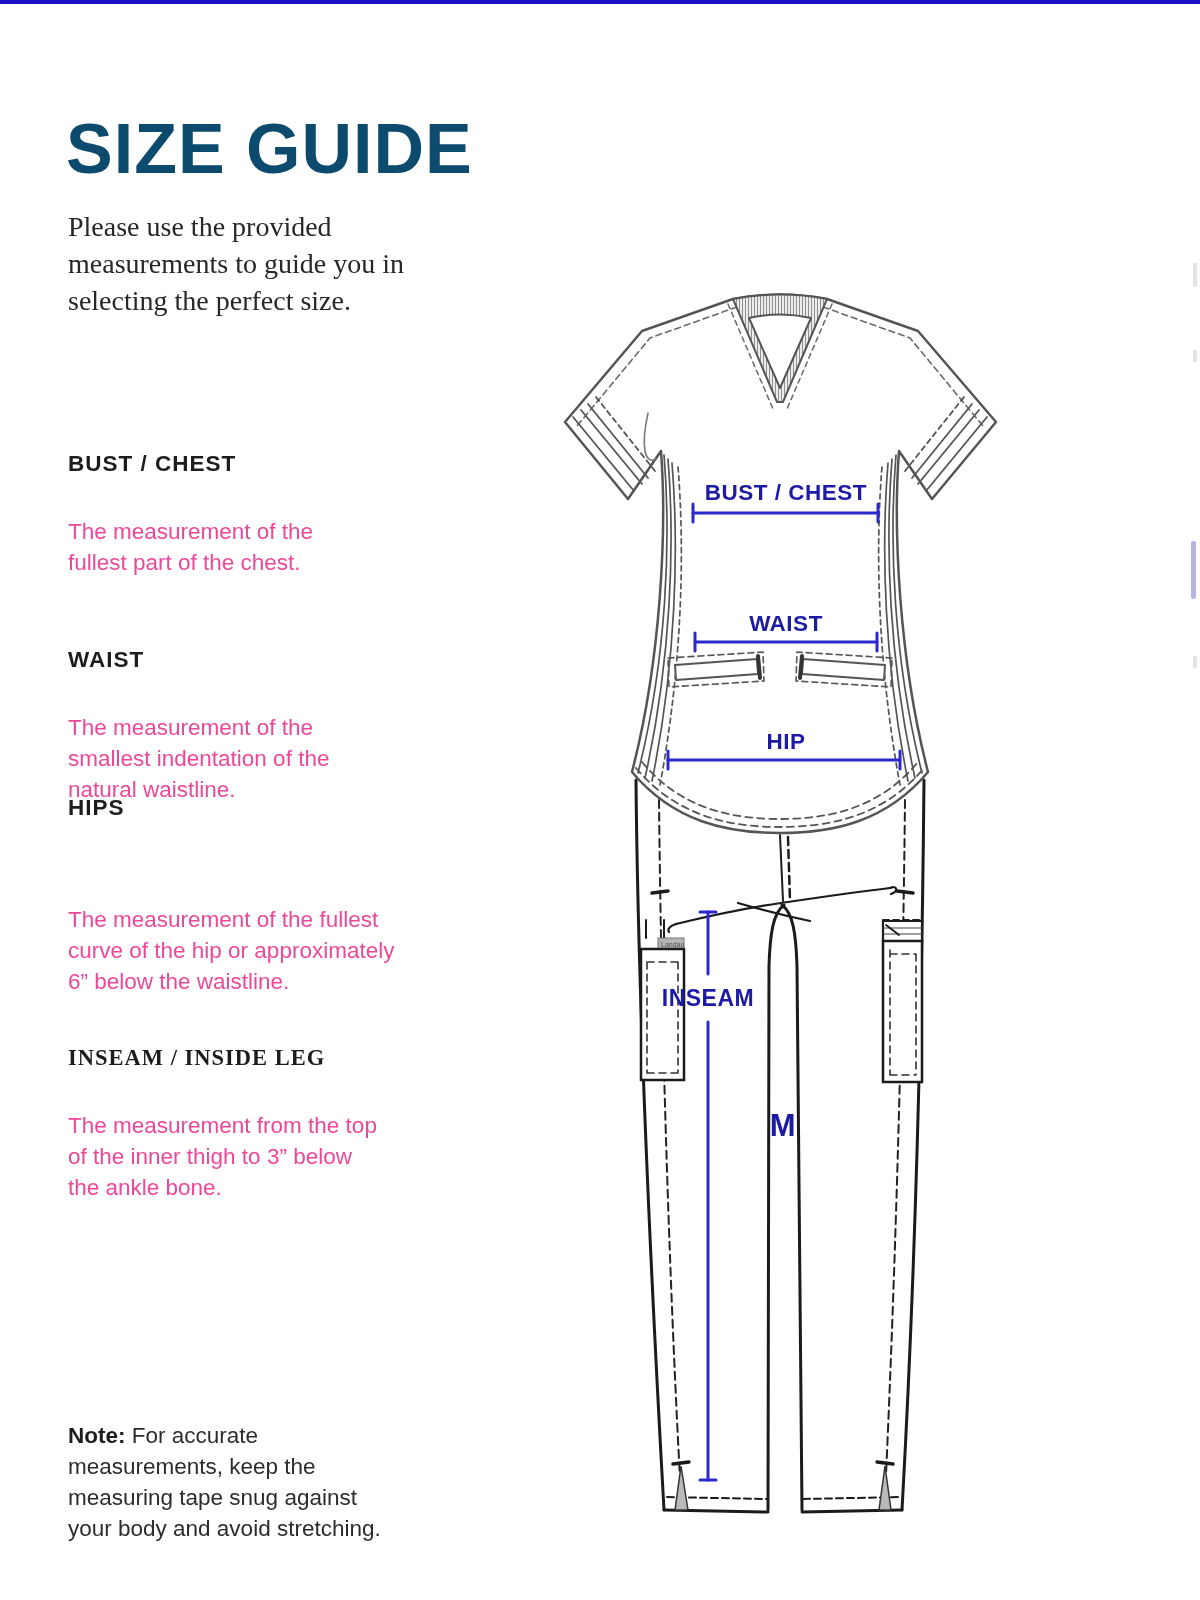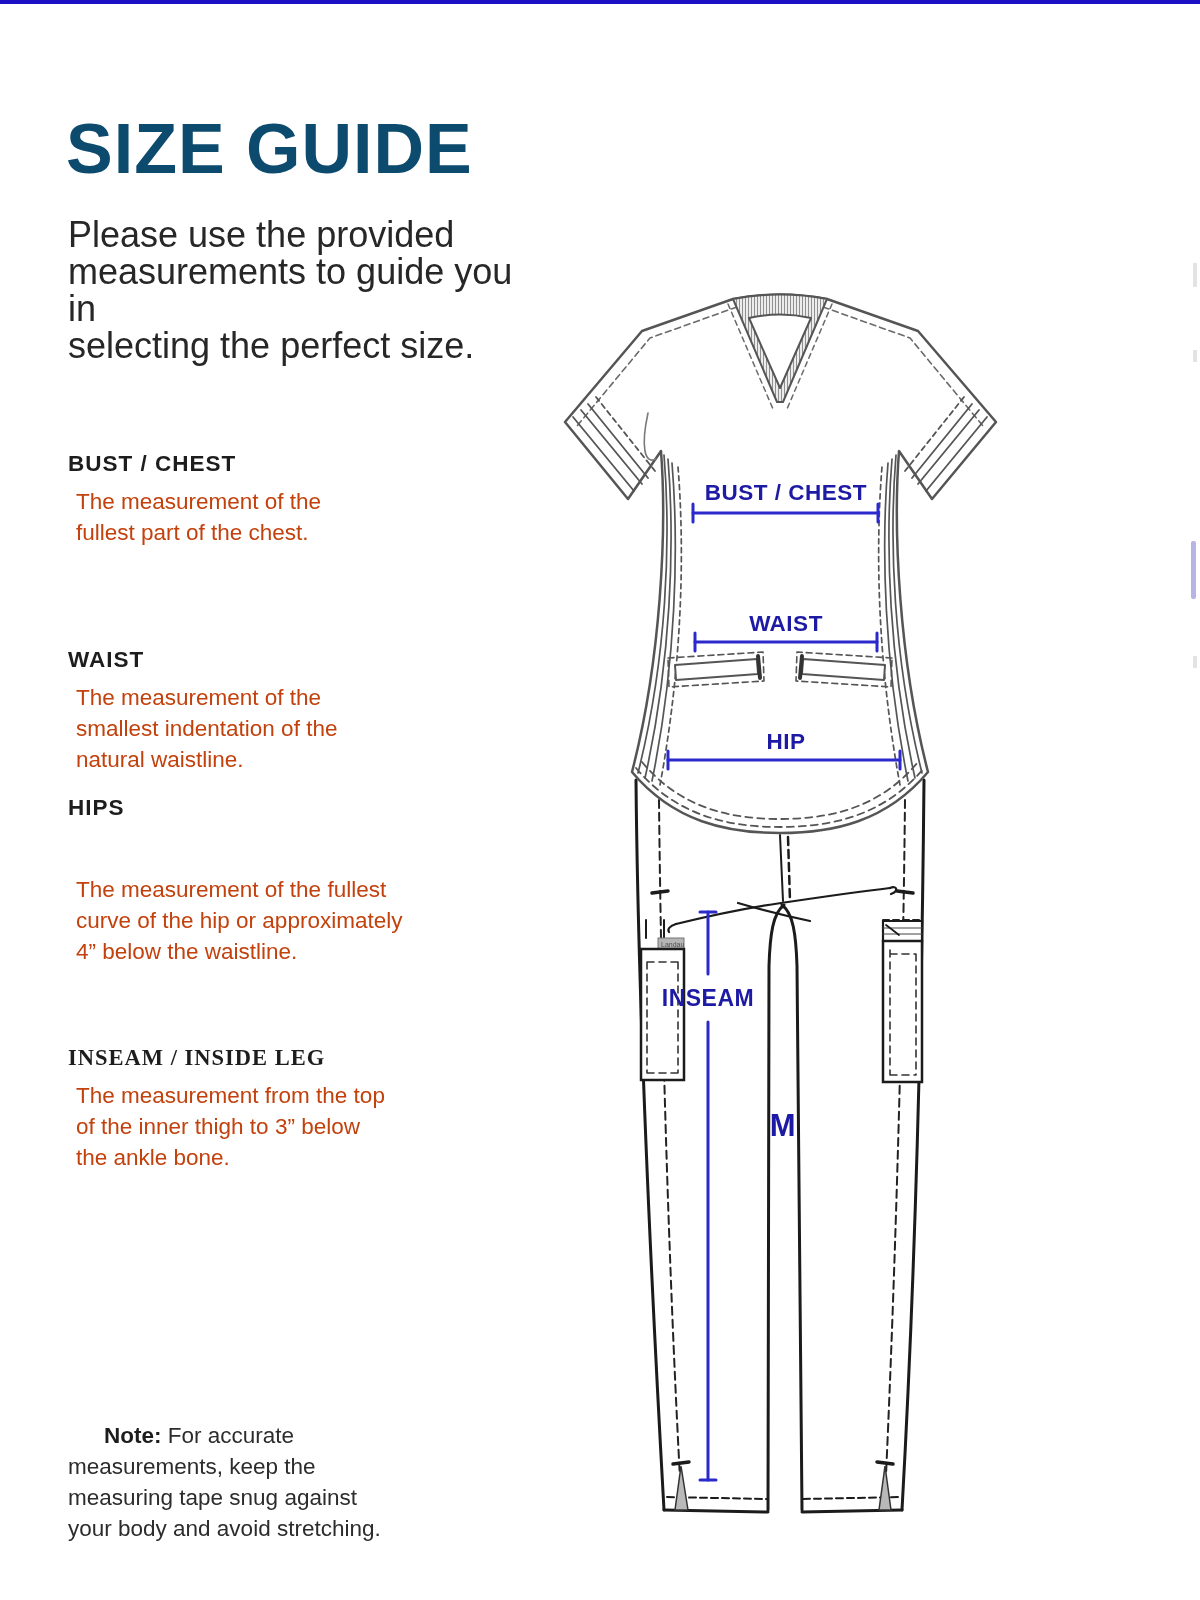--- a/index.html
+++ b/index.html
@@ -7,39 +7,39 @@
     width:1200px;height:1600px;position:relative;background:#ffffff;
     font-family:"Liberation Sans", sans-serif;color:#222;overflow:hidden;
   }
   .top-bar{position:absolute;left:0;top:0;width:1200px;height:4px;background:#1b10c4;}
   .page-title{
     position:absolute;left:66px;top:66px;width:520px;
     font-size:70px;font-weight:700;letter-spacing:1px;color:#0c4a6e;line-height:72px;
   }
   .intro{
     position:absolute;left:68px;top:180px;width:470px;
-    font-size:36px;line-height:37px;color:#272727;white-space:pre-line;
+    font-size:28px;line-height:37px;color:#272727;white-space:pre-line;font-family:Liberation Serif, serif;
   }
   .sec-head{
     position:absolute;left:68px;width:440px;
     font-size:22.5px;font-weight:700;letter-spacing:1px;color:#1d1d1d;
   }
   .sec-body{
-    position:absolute;left:76px;width:460px;
-    font-size:22.5px;line-height:31px;color:#c2410c;white-space:pre-line;
+    position:absolute;left:68px;width:460px;
+    font-size:22.5px;line-height:31px;color:#ec4899;white-space:pre-line;margin-top:30px;
   }
   #h1{top:451px;} #b1{top:486px;}
   #h2{top:647px;} #b2{top:682px;}
   #h3{top:795px;} #b3{top:874px;}
   #h4{top:1045px;font-family:Liberation Serif, serif;} #b4{top:1080px;}
   .note{
     position:absolute;left:68px;top:1397px;width:440px;
     font-size:22.5px;line-height:31px;color:#2c2c2c;white-space:pre-line;
   }
-  .note b{color:#1d1d1d;margin-left:36px;}
+  .note b{color:#1d1d1d;}
   .diagram{position:absolute;left:540px;top:270px;width:500px;height:1290px;}
   .scroll-thumb{
     position:absolute;left:1191px;top:541px;width:5px;height:58px;
     background:#b7b5e6;border-radius:2px;
   }
   .edge-mark{position:absolute;left:1193px;width:4px;background:#e3e3e3;}
   #em1{top:263px;height:24px;}
   #em2{top:350px;height:12px;}
   #em3{top:656px;height:12px;}
   svg text{font-family:"Liberation Sans", sans-serif;}
@@ -59,21 +59,21 @@
 fullest part of the chest.</div>
 
 <div class="sec-head" id="h2">WAIST</div>
 <div class="sec-body" id="b2">The measurement of the
 smallest indentation of the
 natural waistline.</div>
 
 <div class="sec-head" id="h3">HIPS</div>
 <div class="sec-body" id="b3">The measurement of the fullest
 curve of the hip or approximately
-4” below the waistline.</div>
+6” below the waistline.</div>
 
 <div class="sec-head" id="h4">INSEAM / INSIDE LEG</div>
 <div class="sec-body" id="b4">The measurement from the top
 of the inner thigh to 3” below
 the ankle bone.</div>
 
 <p class="note"><b>Note:</b> <span>For accurate
 measurements, keep the
 measuring tape snug against
 your body and avoid stretching.</span></p>

